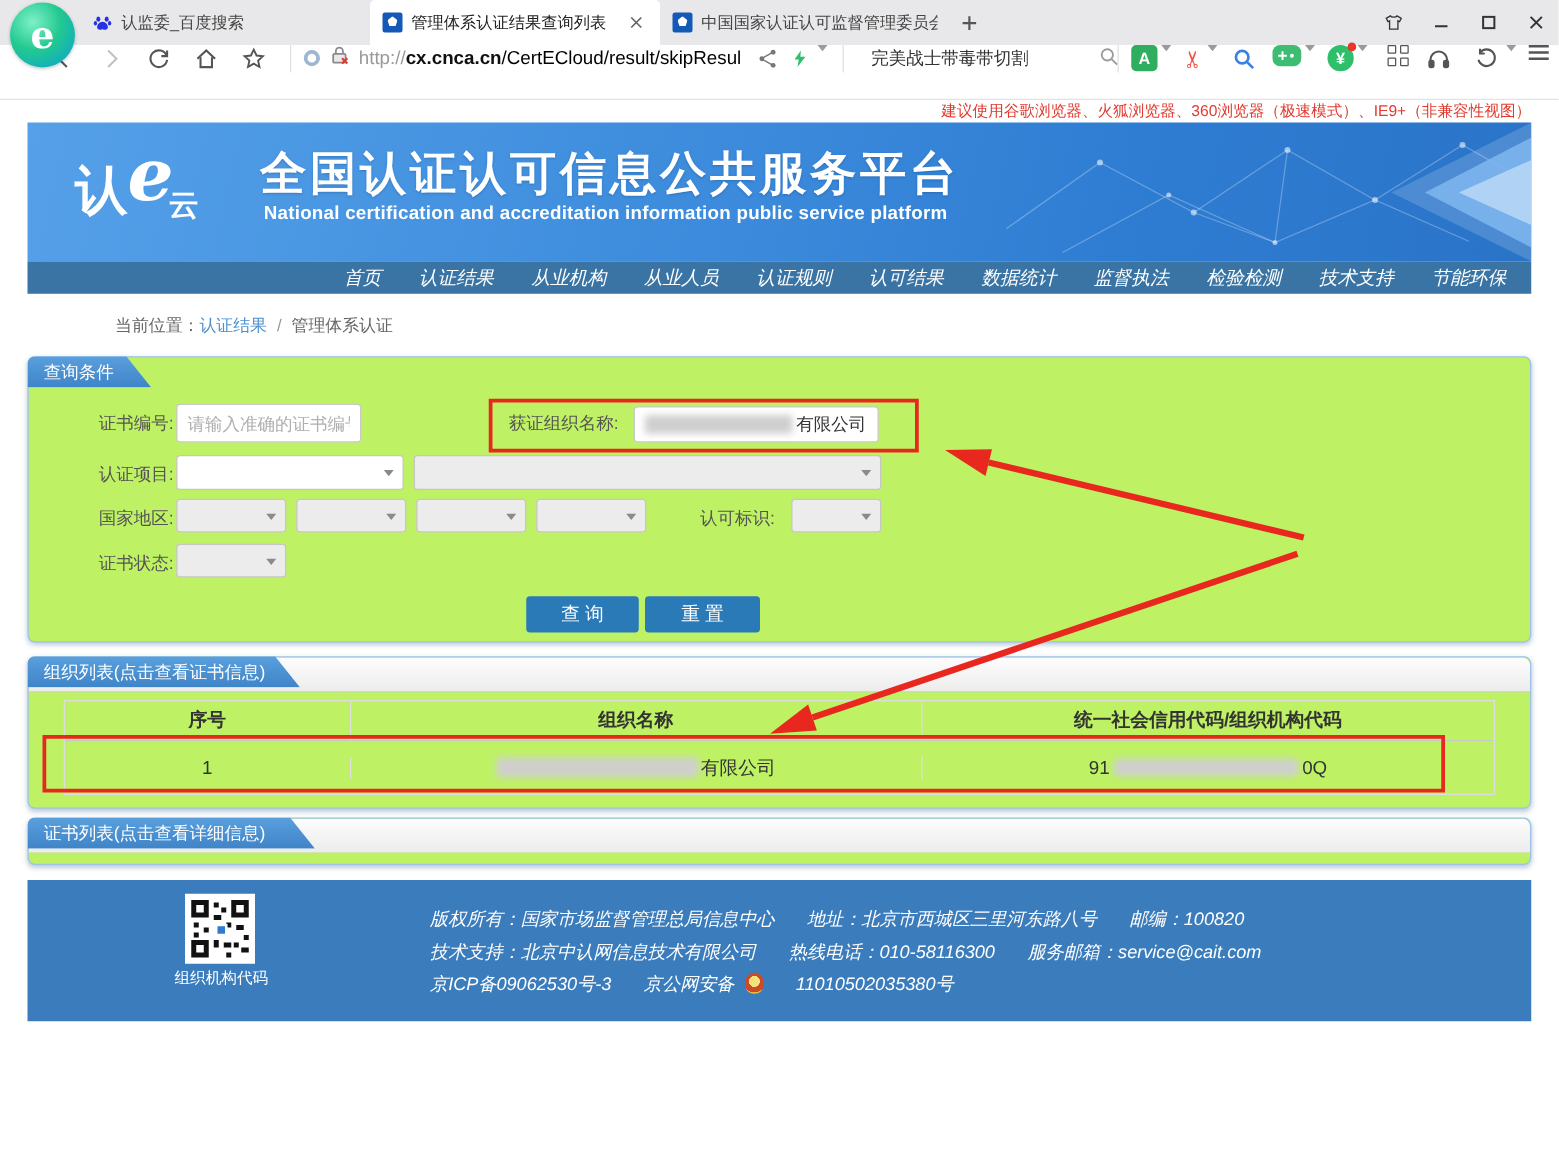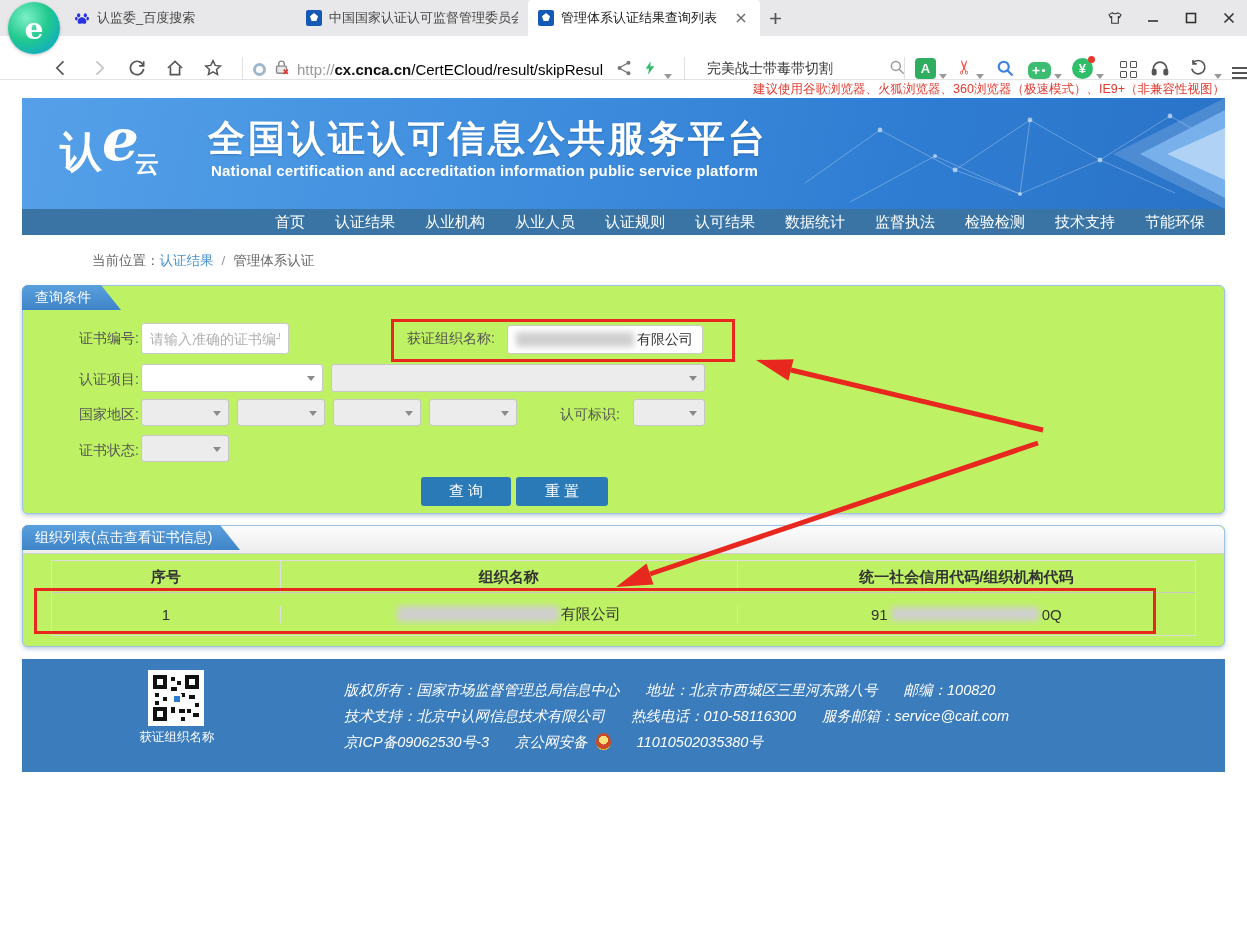--- a/index.html
+++ b/index.html
@@ -17,21 +17,21 @@
   .tab .tab-title { white-space:nowrap; overflow:hidden; text-overflow:clip; margin-left:7px; flex:1; }
   .tab.active { background:#fff; border-radius:4px 4px 0 0; color:#222; }
   .favicon { width:16px; height:16px; flex:none; display:inline-block; }
   .emblem-fav { background:#1559b7; border-radius:2px; position:relative; }
   .emblem-fav::after { content:""; position:absolute; left:4px; top:3px; width:8px; height:8px; background:#fff; clip-path:polygon(50% 0,100% 40%,80% 100%,20% 100%,0 40%); }
   .tab-close { width:18px; height:18px; display:flex; align-items:center; justify-content:center; }
   .newtab { width:30px; display:flex; align-items:center; justify-content:center; }
   .wincontrols { position:absolute; right:6px; top:0; height:36px; display:flex; align-items:center; gap:22px; padding-right:4px; }
   .wc { width:16px; height:16px; display:flex; align-items:center; justify-content:center; }
 
-  .toolbar { position:relative; height:44px; background:#fff; border-bottom:1px solid #e3e3e3; display:flex; align-items:flex-end; padding-left:50px; }
+  .toolbar { position:relative; height:44px; background:#fff; border-bottom:1px solid #e3e3e3; display:flex; align-items:flex-start; padding-left:40px; }
   .tb-ico { width:22px; height:22px; margin-right:16px; flex:none; display:flex; align-items:center; justify-content:center; }
   .vsep { width:1px; height:22px; background:#e0e0e0; margin:0 10px 0 2px; flex:none; }
   .urlzone { display:flex; align-items:center; font-size:15px; color:#333; }
   .url-scheme { color:#9a9a9a; }
   .url-host { color:#111; font-weight:bold; }
   .url-path { color:#000000; }
   .reader-dot { width:13px; height:13px; border-radius:50%; border:3px solid #9fb6cf; margin-right:7px; }
   .lockwrap { position:relative; margin-right:7px; }
   .searchbox { display:flex; align-items:center; margin-left:12px; font-size:14px; color:#333; width:195px; }
   .searchbox .q { flex:1; border:none; outline:none; font-size:14px; color:#333; font-family:inherit; background:transparent; }
@@ -51,21 +51,21 @@
   .banner-logo { position:absolute; left:38px; top:14px; color:#fff; white-space:nowrap; }
   .banner-logo .lg-cn { font-size:42px; font-weight:bold; }
   .banner-logo .lg-e { font-size:58px; font-weight:bold; font-style:italic; font-family:"DejaVu Serif",serif; position:relative; top:-6px; }
   .banner-logo .lg-cloud { font-size:24px; font-weight:bold; position:relative; top:6px; left:-4px; }
   .banner-title { position:absolute; left:186px; top:16px; color:#fff; font-size:37px; font-weight:bold; letter-spacing:3px; text-shadow:0 1px 2px rgba(0,40,90,.25); }
   .banner-sub { position:absolute; left:189px; top:64px; color:#fff; font-size:15px; font-weight:bold; letter-spacing:.2px; }
   .banner-deco { position:absolute; right:0; top:0; }
 
   .mainnav { margin:0 22px; height:26px; background:#3a74a4; display:flex; align-items:center;
     justify-content:space-between; padding:0 20px 0 253px; }
-  .navitem { color:#fff; font-size:15px; white-space:nowrap; cursor:pointer; }
+  .navitem { color:#fff; font-size:15px; white-space:nowrap; cursor:pointer;font-style:italic; }
 
   .breadcrumb { margin:17px 22px 0 92px; font-size:13.5px; color:#666; height:18px; }
   .breadcrumb .bc-link { color:#4a90cf; }
   .breadcrumb .bc-sep { color:#999; margin:0 8px; }
 
   .panel { position:relative; margin:0 22px; background:#bef264; border:1px solid #9cc2e6; border-radius:6px;
     box-shadow:0 2px 4px rgba(110,140,170,.45); }
   .panel-tab { position:absolute; left:-1px; top:-1px; height:25px; line-height:25px; color:#fff; font-size:14px;
     padding:0 30px 0 13px; background:linear-gradient(#5aa0dd,#3e84c8); border-top-left-radius:6px;
     clip-path:polygon(0 0,calc(100% - 20px) 0,100% 100%,0 100%); white-space:nowrap; }
@@ -127,32 +127,32 @@
               <ellipse cx="7" cy="8" rx="2.4" ry="3.2"></ellipse>
               <ellipse cx="17" cy="8" rx="2.4" ry="3.2"></ellipse>
               <ellipse cx="3.5" cy="13" rx="2" ry="2.7"></ellipse>
               <ellipse cx="20.5" cy="13" rx="2" ry="2.7"></ellipse>
               <path d="M12 11c3.5 0 6.5 3.5 6.5 6.5 0 2.5-2 3.5-4 3.2-1.3-.2-2-.7-2.5-.7s-1.2.5-2.5.7c-2 .3-4-.7-4-3.2C5.5 14.5 8.5 11 12 11z"></path>
             </g>
           </svg>
       </span>
       <span class="tab-title">认监委_百度搜索</span>
     </div>
-    <div class="tab">
-      <span class="favicon emblem-fav"></span>
-      <span class="tab-title">中国国家认证认可监督管理委员会</span>
-    </div>
     <div class="tab active">
       <span class="favicon emblem-fav"></span>
       <span class="tab-title">管理体系认证结果查询列表</span>
       <span class="tab-close">
         <svg width="10" height="10" viewBox="0 0 10 10">
             <path d="M1 1 L9 9 M9 1 L1 9" stroke="#666" stroke-width="1.4"></path>
           </svg>
       </span>
+    </div>
+    <div class="tab">
+      <span class="favicon emblem-fav"></span>
+      <span class="tab-title">中国国家认证认可监督管理委员会</span>
     </div>
     <div class="newtab">
       <svg width="13" height="13" viewBox="0 0 12 12">
           <path d="M6 1 V11 M1 6 H11" stroke="#555" stroke-width="1.6"></path>
         </svg>
     </div>
     <div class="wincontrols">
       <span class="wc">
         <svg width="18" height="16" viewBox="0 0 24 20" fill="none" stroke="#333" stroke-width="1.6">
             <path d="M8 2 L3 5 L5 9 L7 8 V18 H17 V8 L19 9 L21 5 L16 2 C15 4 9 4 8 2 Z"></path>
@@ -411,20 +411,24 @@
           </div>
           <div class="t-cell t-c3">
             <span>91</span>
             <span class="blur" style="width:148px;height:14px"></span>
             <span>0Q</span>
           </div>
         </div>
       </div>
     </div>
 
+    <div class="panel cert-panel">
+      <div class="panel-hd"></div>
+      <div class="panel-tab" style="width:230px">证书列表(点击查看详细信息)</div>
+    </div>
 
     <div class="footer">
       <div class="qr">
         <svg width="50" height="50" viewBox="0 0 50 50">
           <rect width="50" height="50" fill="#fff"></rect>
           <g fill="#111">
             <rect x="2" y="2" width="14" height="14"></rect>
               <rect x="34" y="2" width="14" height="14"></rect>
               <rect x="2" y="34" width="14" height="14"></rect>
             <rect x="20" y="4" width="4" height="4"></rect>
@@ -443,21 +447,21 @@
               <rect x="42" y="40" width="6" height="4"></rect>
               <rect x="30" y="44" width="4" height="4"></rect>
           </g>
           <rect x="6" y="6" width="6" height="6" fill="#fff"></rect>
             <rect x="38" y="6" width="6" height="6" fill="#fff"></rect>
             <rect x="6" y="38" width="6" height="6" fill="#fff"></rect>
           <rect x="21" y="21" width="10" height="10" fill="#fff"></rect>
             <rect x="23" y="23" width="6" height="6" fill="#2e7cd2"></rect>
         </svg>
       </div>
-      <div class="qr-label">获证组织名称</div>
+      <div class="qr-label">组织机构代码</div>
       <div class="f-line" style="top:22px">
         <span>版权所有：国家市场监督管理总局信息中心</span><span>地址：北京市西城区三里河东路八号</span><span>邮编：100820</span>
       </div>
       <div class="f-line" style="top:48px">
         <span>技术支持：北京中认网信息技术有限公司</span><span>热线电话：010-58116300</span><span>服务邮箱：service@cait.com</span>
       </div>
       <div class="f-line" style="top:74px">
         <span>京ICP备09062530号-3</span><span style="margin-right:8px">京公网安备</span><span class="badge-emblem"></span><span>11010502035380号</span>
       </div>
     </div>

